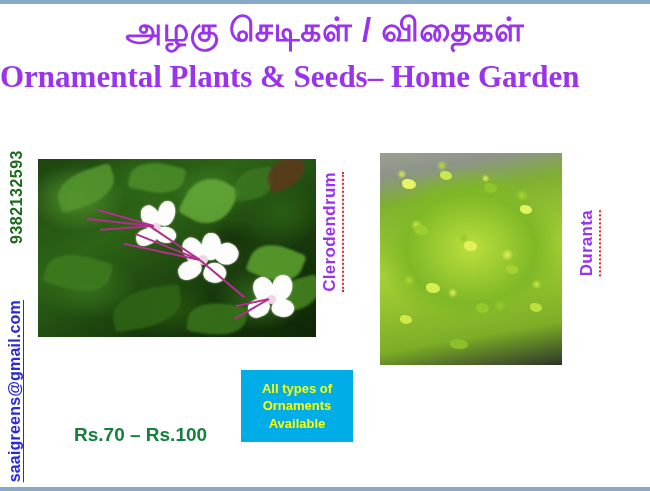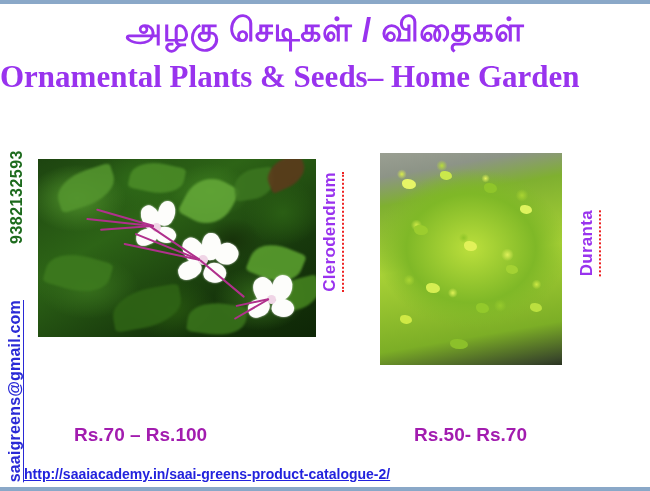--- a/index.html
+++ b/index.html
@@ -154,21 +154,21 @@
     box-sizing:border-box;
     padding:2px 4px;
   }
   .cyanbox span{display:block;}
 
   
   .price{
     position:absolute;
     font-family:"Liberation Sans",sans-serif;
     font-size:19px;font-weight:700;
-    color:#a21caf;
+    color:#15803d;
     white-space:nowrap;
   }
   .price-left{left:74px;top:420px;}
   .price-right{left:414px;top:420px;}
 
   
   .links{
     position:absolute;left:0;top:462px;width:650px;
     display:flex;
     align-items:center;
@@ -250,21 +250,24 @@
     <div class="dspeck" style="left:126px;top:112px;width:12px;height:9px;background:#a4d233;"></div>
     <div class="dspeck" style="left:46px;top:130px;width:14px;height:10px;background:#d6ee52;"></div>
     <div class="dspeck" style="left:96px;top:150px;width:13px;height:10px;background:#93c92b;"></div>
     <div class="dspeck" style="left:20px;top:162px;width:12px;height:9px;background:#cfe945;"></div>
     <div class="dspeck" style="left:150px;top:150px;width:12px;height:9px;background:#bbe03f;"></div>
     <div class="dspeck" style="left:70px;top:186px;width:18px;height:10px;background:#8cc02a;"></div>
   </div>
 
   <div class="plabel plabel-duranta">Duranta</div>
 
+  <div class="cyanbox">
+    <span>All types of</span>
+    <span>Ornaments</span>
+    <span>Available</span>
+  </div>
 
   <div class="price price-left">Rs.70 – Rs.100</div>
-  <div class="price price-right">Rs.50- Rs.70</div>
 
   <div class="links">
-    <a class="link link-2" href="#">http://saaiacademy.in/saai-greens-product-catalogue-2/</a>
   </div>
 
 </div>
 
 </body></html>

